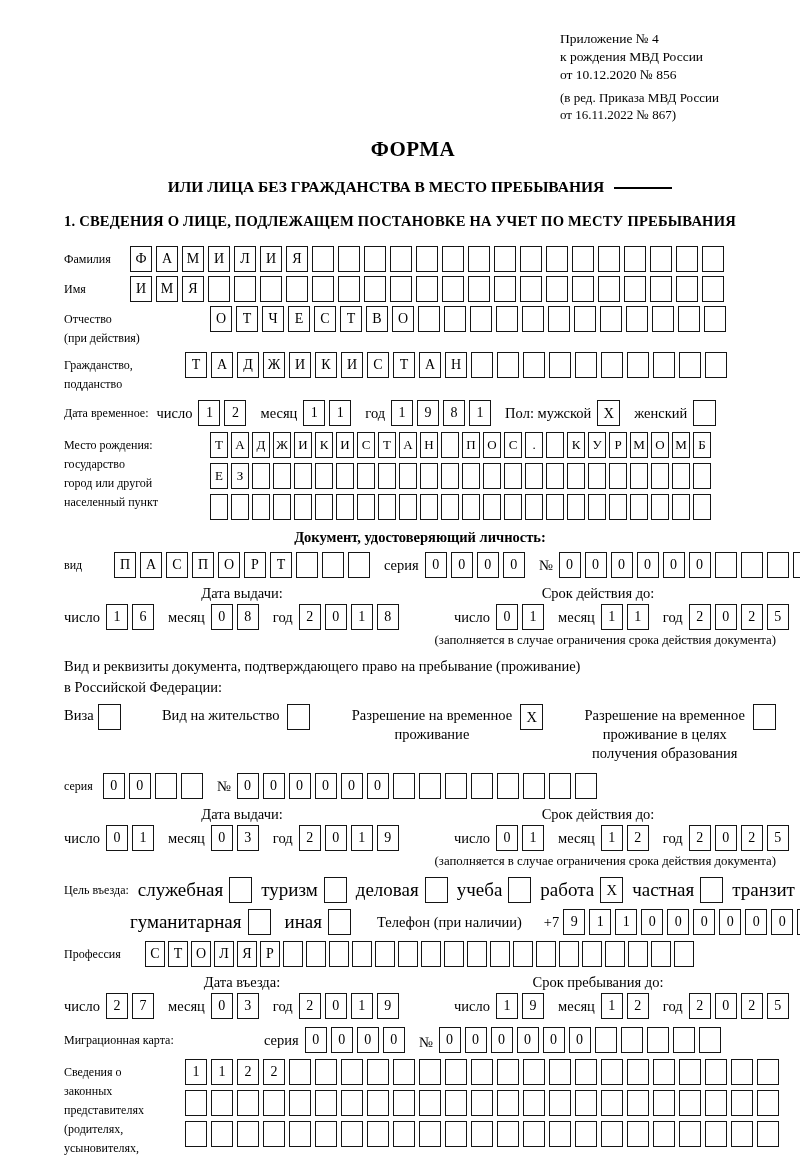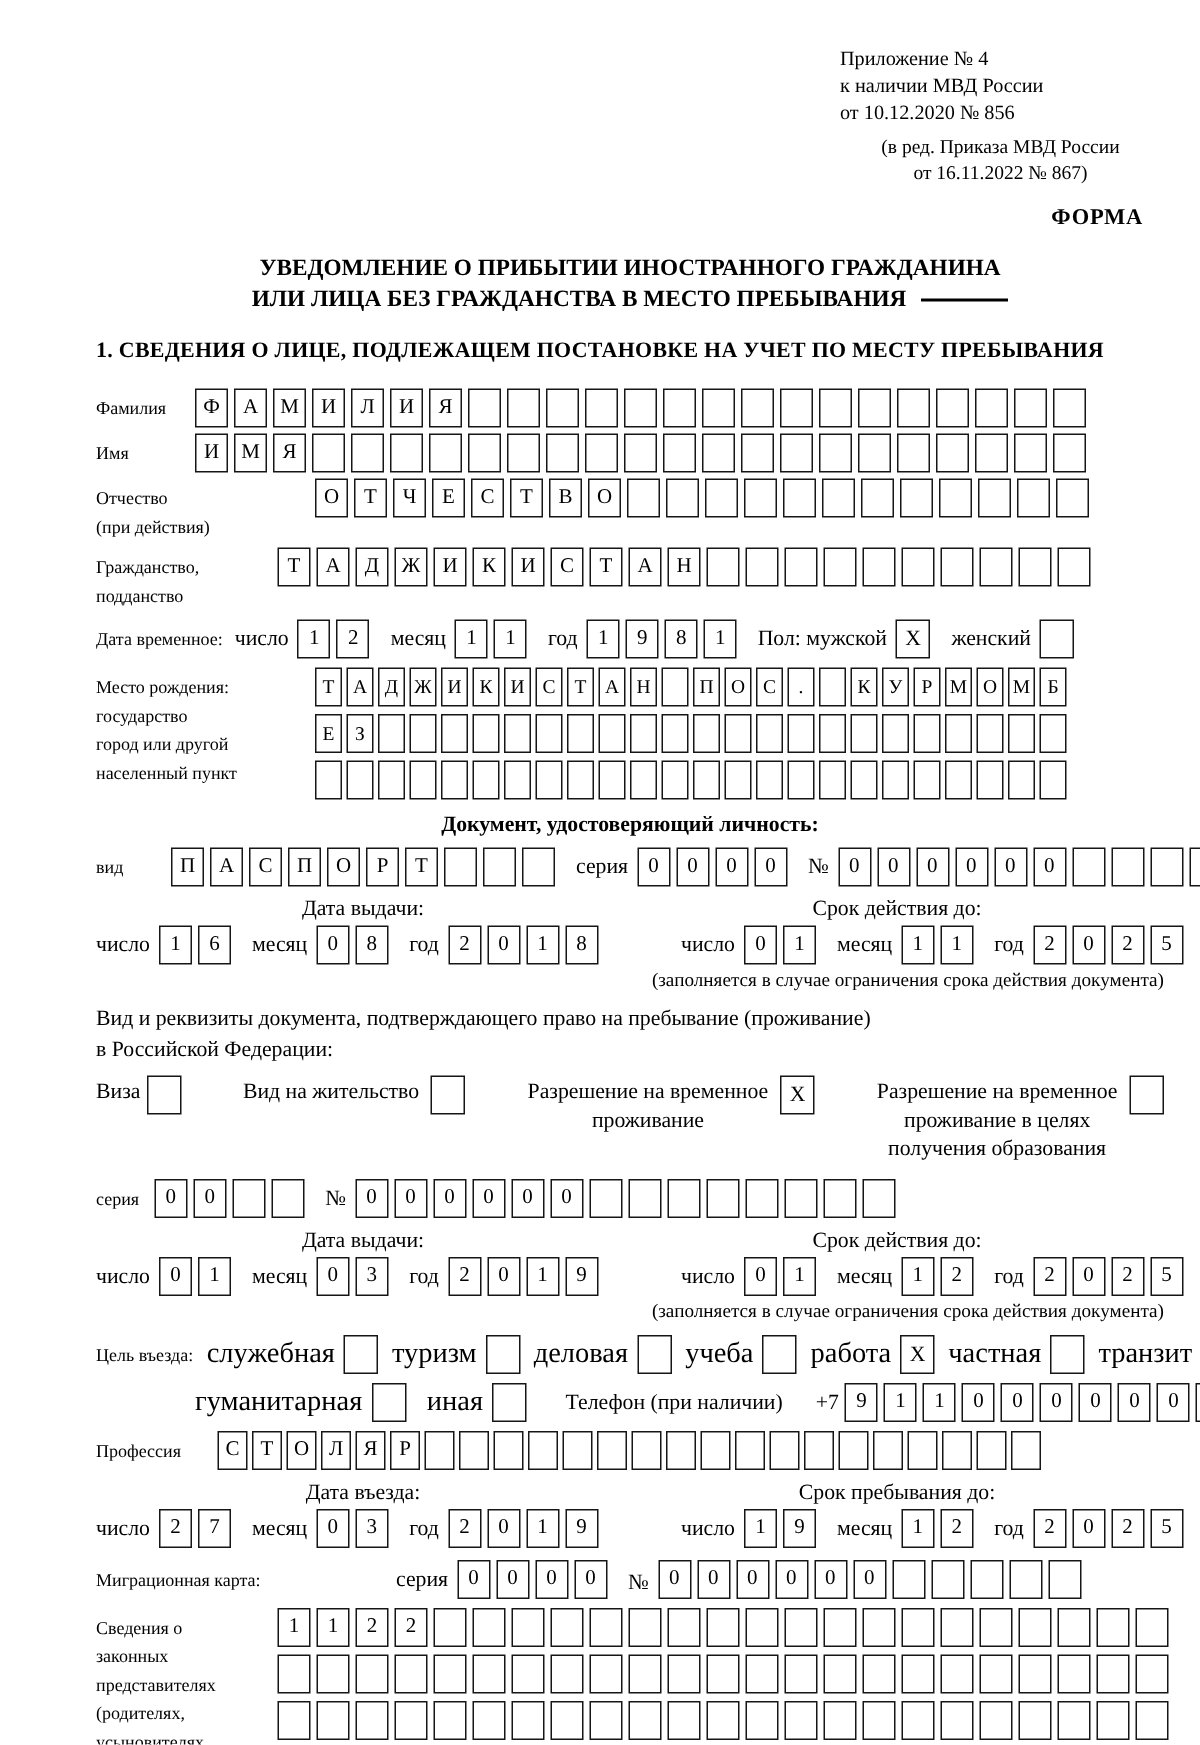--- a/index.html
+++ b/index.html
@@ -3,22 +3,22 @@
 <meta charset="utf-8">
 <style>
   html,body{margin:0;padding:0;}
   body{
     width:800px;height:1163px;overflow:hidden;background:#ffffff;color:#000;
     font-family:"Liberation Serif","DejaVu Serif",serif;
   }
   .page{padding:30px 24px 0 64px;}
   
   .appendix{width:214px;margin-left:auto;margin-right:2px;font-size:13.5px;line-height:18px;}
-  .appendix .note{margin-top:5px;font-size:13px;line-height:17px;text-align:center;}
-  .forma{text-align:right;padding-right:14px;font-weight:bold;font-size:15px;margin-top:14px;margin-bottom:14px;letter-spacing:0.5px;}
+  .appendix .note{margin-top:5px;font-size:13px;line-height:17px;}
+  .forma{text-align:center;padding-right:14px;font-weight:bold;font-size:21px;margin-top:14px;margin-bottom:14px;letter-spacing:0.5px;}
   
   .title{text-align:center;font-weight:bold;font-size:15.5px;line-height:21px;margin-bottom:16px;}
   .title-underline{display:inline-block;width:58px;border-bottom:2px solid #000;margin-left:10px;transform:translateY(-3px);}
   .sec-head{font-weight:bold;font-size:14.6px;margin-bottom:16px;letter-spacing:0.2px;}
   
   .row{display:flex;align-items:flex-start;margin-bottom:4px;}
   .row.vcenter{align-items:center;}
   .lbl{flex:none;font-size:12px;line-height:19px;padding-top:4px;}
   .dlbl{flex:none;font-size:14.5px;line-height:19px;padding-top:4px;margin:0 6px 0 10px;}
   .dlbl.first{margin-left:0;}
@@ -65,32 +65,31 @@
   .indent65{margin-left:66px;}
   .mt6{margin-top:6px;}
 </style>
 </head>
 <body>
 
 <div class="page">
 
   <div class="appendix">
     <div>Приложение № 4</div>
-    <div>к наличии МВД России</div>
+    <div>к рождения МВД России</div>
     <div>от 10.12.2020 № 856</div>
     <div class="note">
       <div>(в ред. Приказа МВД России</div>
       <div>от 16.11.2022 № 867)</div>
     </div>
   </div>
 
   <div class="forma">ФОРМА</div>
 
   <div class="title">
-    <div>УВЕДОМЛЕНИЕ О ПРИБЫТИИ ИНОСТРАННОГО ГРАЖДАНИНА</div>
     <div>
       <span>ИЛИ ЛИЦА БЕЗ ГРАЖДАНСТВА В МЕСТО ПРЕБЫВАНИЯ</span><span class="title-underline"></span>
     </div>
   </div>
 
   <div class="sec-head">1. СВЕДЕНИЯ О ЛИЦЕ, ПОДЛЕЖАЩЕМ ПОСТАНОВКЕ НА УЧЕТ ПО МЕСТУ ПРЕБЫВАНИЯ</div>
 
   <div class="row">
     <span class="lbl w66">Фамилия</span>
     <span class="cells">

